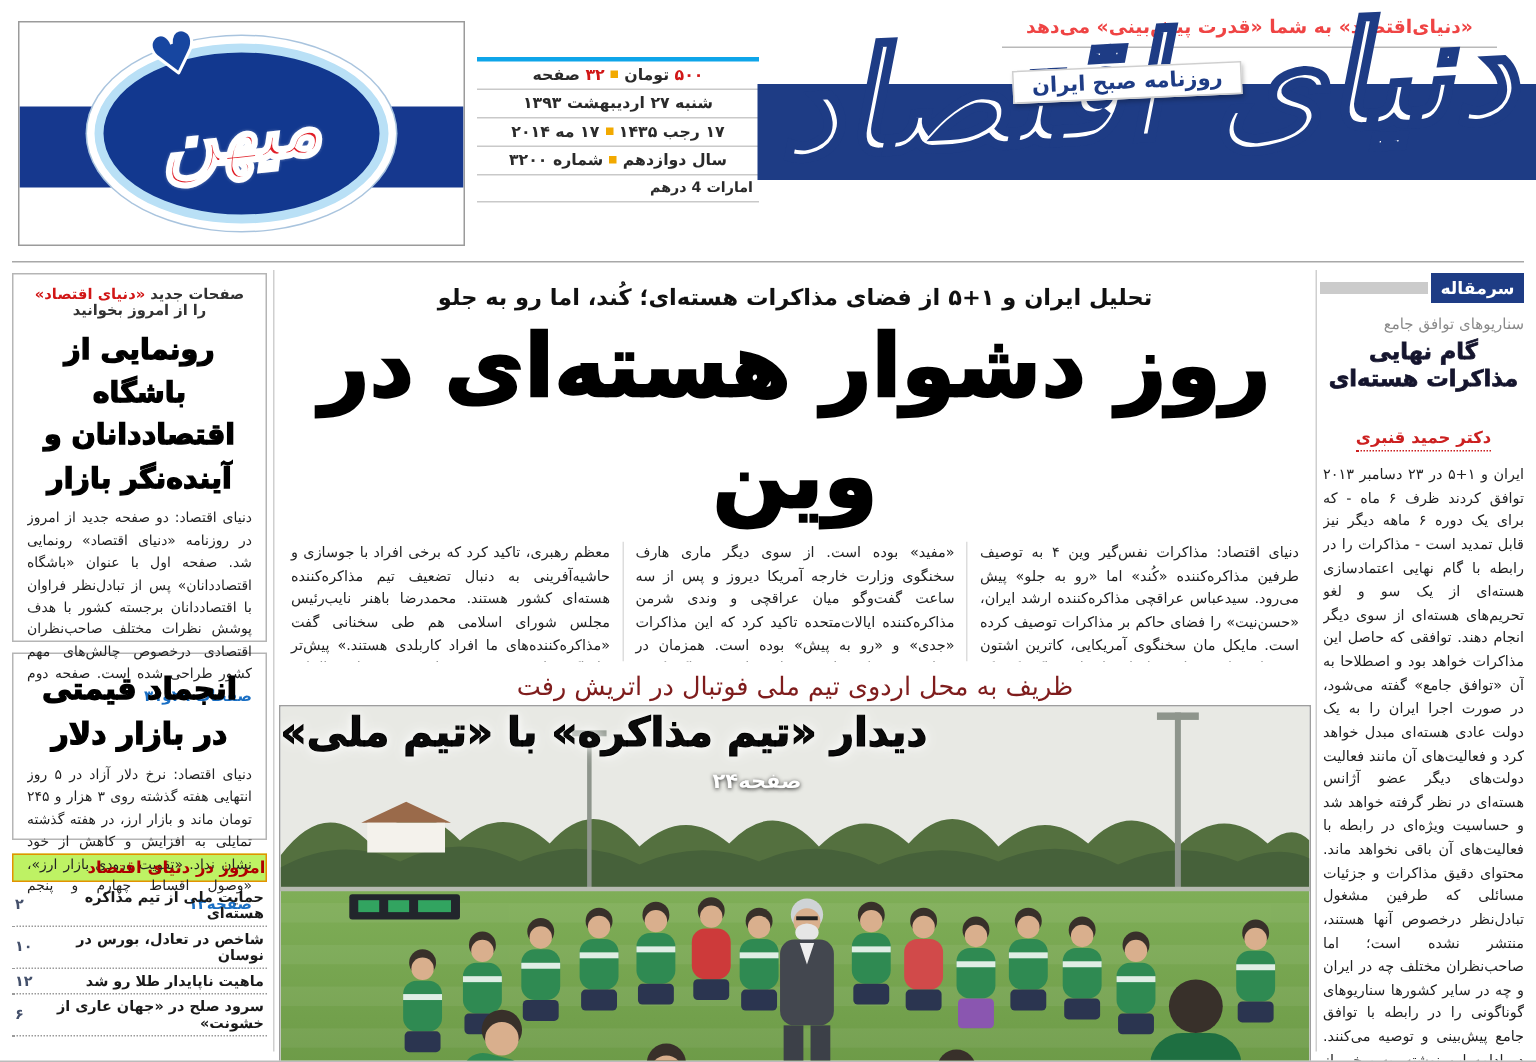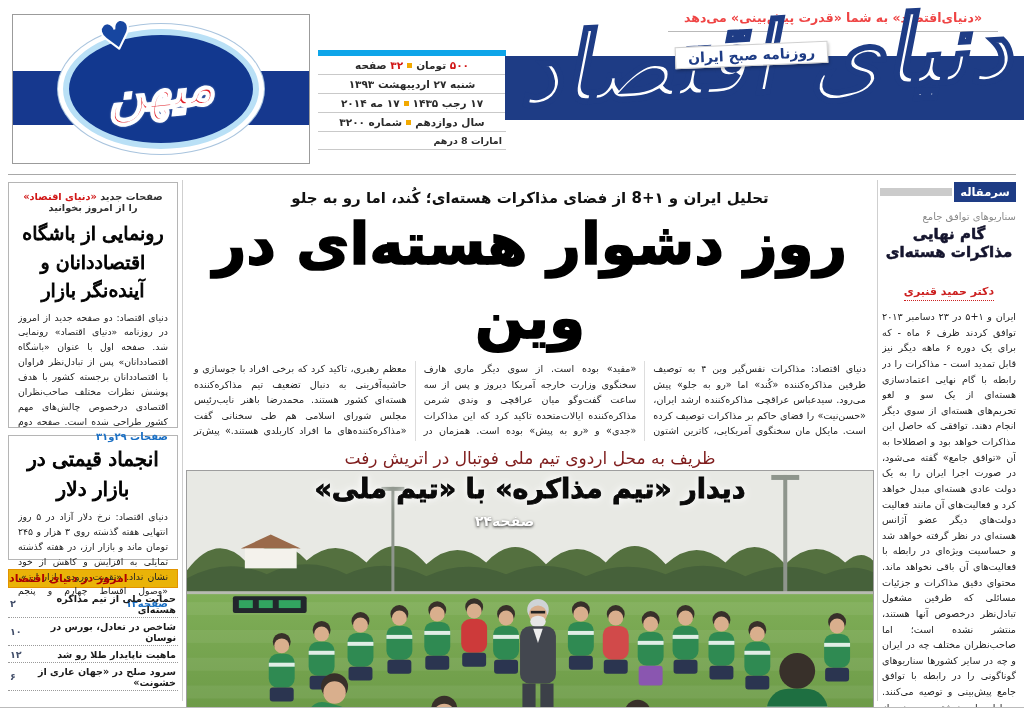--- a/index.html
+++ b/index.html
@@ -16,21 +16,21 @@
   .ad-oval { position:absolute; left:50%; top:50%; transform:translate(-50%,-50%);
              width:196px; height:120px; border-radius:50%; background:#12388f;
              border:6px solid #b9e0f6; box-shadow:0 0 0 5px #fff, 0 0 0 6px #a9c4de;
              display:flex; align-items:center; justify-content:center; }
   .ad-word { font-family:"DejaVu Serif", serif; font-style:italic; font-weight:900;
              font-size:52px; color:#e11d26; -webkit-text-stroke:2.5px #fff;
              text-shadow:0 0 3px #fff; transform:rotate(-6deg); }
   .ad-heart { position:absolute; left:86px; top:2px; font-size:38px; color:#1746a0;
               -webkit-text-stroke:2px #fff; transform:rotate(-14deg); line-height:1; z-index:3; }
 
-  .issue-info { position:absolute; left:318px; top:50px; width:188px; border-top:6px solid #0ea5e9; }
+  .issue-info { position:absolute; left:318px; top:38px; width:188px; border-top:3px solid #0ea5e9; }
   .issue-row { border-bottom:1px solid #c9c9c9; padding:3px 4px; font-size:10.5px; font-weight:bold;
                color:#2a2a2a; text-align:center; white-space:nowrap; }
   .red { color:#d11616; }
   .sq { display:inline-block; width:5px; height:5px; background:#f2a900; margin:0 4px 1px 4px; }
 
   .masthead { position:absolute; left:505px; top:0; width:519px; height:174px; }
   .slogan { position:absolute; top:10px; right:26px; width:330px; text-align:center;
             color:#ef4444; font-size:12.5px; font-weight:bold;
             border-bottom:1px solid #b9b9b9; padding-bottom:6px; z-index:1; }
   .band  { position:absolute; top:56px; left:0; right:0; height:64px; background:#1e3c85; }
@@ -68,41 +68,41 @@
   .lead-kicker { margin-top:9px; text-align:center; font-size:15px; font-weight:bold; color:#111; }
   .lead-headline { margin-top:0px; text-align:center; font-size:58px; font-weight:900; color:#000;
                    -webkit-text-stroke:1.6px #000; line-height:1.28; letter-spacing:-1px; }
   .lede { display:flex; margin-top:6px; height:80px; overflow:hidden; }
   .lede-col { flex:1; padding:0 8px; border-left:1px solid #ddd; text-align:justify;
               font-size:9.6px; line-height:1.6; color:#222; }
   .lede-col:last-child { border-left:none; }
   .photo-kicker { margin-top:7px; text-align:center; font-size:17px; font-weight:normal; color:#7f1d1d; }
   .photo { position:relative; margin-top:2px; height:300px; border:1px solid #9e9e9e; overflow:hidden; }
   .photo svg { display:block; width:100%; height:100%; }
-  .photo-caption { position:absolute; top:2px; left:0; right:0; text-align:center; z-index:2;
+  .photo-caption { position:absolute; top:2px; left:0; right:0; text-align:left; z-index:2;
                    font-size:27px; font-weight:900; color:#0b0b0b; -webkit-text-stroke:0.8px #000;
                    text-shadow:0 0 6px #fff, 0 0 12px #fff; }
   .photo-pref { position:absolute; top:42px; left:288px; z-index:2; color:#fff; font-size:14px;
                 font-weight:bold; text-shadow:0 1px 3px rgba(0,0,0,.85); }
 
   
   .leftcol { position:absolute; left:8px; top:182px; width:170px; }
   .box { border:1px solid #b5b5b5; padding:8px 9px; background:#fff; }
   .box1 { height:246px; }
   .box2 { margin-top:7px; height:125px; }
   .k-line { text-align:center; font-size:9.8px; font-weight:bold; color:#333; }
   .k-line .red { color:#d11616; }
-  .h-box { margin-top:6px; text-align:center; font-size:19px; font-weight:400; color:#000;
+  .h-box { margin-top:6px; text-align:center; font-size:19px; font-weight:700; color:#000;
            -webkit-text-stroke:0.9px #000; line-height:1.5; }
   .b-box { margin-top:6px; text-align:justify; font-size:9.3px; line-height:1.6; color:#222; overflow:hidden; }
   .b1 { height:118px; } .b2 { height:86px; }
   .p-ref { margin-top:2px; text-align:right; color:#1a6fc4; font-size:10px; font-weight:bold; }
 
   .today { margin-top:9px; }
-  .today-bar { background:#eab308; border:1px solid #e29300; color:#b00000; text-align:left;
+  .today-bar { background:#bef264; border:1px solid #e29300; color:#b00000; text-align:right;
                font-size:11px; font-weight:bold; padding:2px 0; }
   .today-list { margin-top:2px; }
   .today-row { display:flex; direction:rtl; justify-content:space-between; align-items:center;
                border-bottom:1px dotted #9a9a9a; padding:2.5px 2px; cursor:pointer; }
   .today-label { font-size:9.6px; font-weight:bold; color:#1a1a1a; }
   .today-page { font-size:9.6px; font-weight:bold; color:#44506b; }
 </style>
 </head>
 <body>
 
@@ -120,21 +120,21 @@
     <div class="issue-row">
       <span class="red">۵۰۰</span>&nbsp;<span>تومان</span><span class="sq"></span><span class="red">۳۲</span>&nbsp;<span>صفحه</span>
     </div>
     <div class="issue-row">شنبه ۲۷ اردیبهشت ۱۳۹۳</div>
     <div class="issue-row">
       <span>۱۷ رجب ۱۴۳۵</span><span class="sq"></span><span>۱۷ مه ۲۰۱۴</span>
     </div>
     <div class="issue-row">
       <span>سال دوازدهم</span><span class="sq"></span><span>شماره ۳۲۰۰</span>
     </div>
-    <div class="issue-row" style="text-align:right;font-size:9.5px;">امارات 8 درهم</div>
+    <div class="issue-row" style="text-align:right;font-size:9.5px;">امارات 4 درهم</div>
   </div>
 
   <div class="masthead">
     <div class="slogan rtl">«دنیای‌اقتصاد» به شما «قدرت پیش‌بینی» می‌دهد</div>
     <div class="band"></div>
     <div class="calli rtl">دنیای اقتصاد</div>
     <div class="paper-label rtl">روزنامه صبح ایران</div>
   </div>
 
   <div class="hrule"></div>
@@ -150,21 +150,21 @@
     <div class="ed-title rtl">گام نهایی مذاکرات هسته‌ای</div>
     <div class="ed-author">
       <span class="rtl">دکتر حمید قنبری</span>
     </div>
     <div class="ed-body rtl">ایران و ۱+۵ در ۲۳ دسامبر ۲۰۱۳ توافق کردند ظرف ۶ ماه - که برای یک دوره ۶ ماهه دیگر نیز قابل تمدید است - مذاکرات را در رابطه با گام نهایی اعتمادسازی هسته‌ای از یک سو و لغو تحریم‌های هسته‌ای از سوی دیگر انجام دهند. توافقی که حاصل این مذاکرات خواهد بود و اصطلاحا به آن «توافق جامع» گفته می‌شود، در صورت اجرا ایران را به یک دولت عادی هسته‌ای مبدل خواهد کرد و فعالیت‌های آن مانند فعالیت دولت‌های دیگر عضو آژانس هسته‌ای در نظر گرفته خواهد شد و حساسیت ویژه‌ای در رابطه با فعالیت‌های آن باقی نخواهد ماند. محتوای دقیق مذاکرات و جزئیات مسائلی که طرفین مشغول تبادل‌نظر درخصوص آنها هستند، منتشر نشده است؛ اما صاحب‌نظران مختلف چه در ایران و چه در سایر کشورها سناریوهای گوناگونی را در رابطه با توافق جامع پیش‌بینی و توصیه می‌کنند. در ادامه این نوشته، به برخی از سناریوهای ممکن اشاره می‌شود.
 نخستین سناریو این است که دولت‌های غربی، توجه خود را بر تعداد سانتریفیوژهای ایران و درصد غنی‌سازی متمرکز خواهند کرد و تلاش خواهند نمود که کمترین تعداد سانتریفیوژ و پایین‌ترین سطح غنی‌سازی در ایران وجود داشته باشد. بر اساس این سناریو، دولت‌های غربی خواهان آن خواهند شد که ایران، تضمین‌های مورد قبولی را ارائه دهد تا تعداد و درصد مورد توافق، همواره رعایت شود. محتمل‌ترین شکل این تضمین‌ها، بازرسی‌های ادواری و موردی توسط بازرسان آژانس بین‌المللی انرژی هسته‌ای خواهد بود. مذاکره‌کنندگان ایرانی نیز چانه‌زنی‌هایی را در مورد درصد فوق‌الذکر خواهند داشت؛ اما در نهایت، فرمولی که مورد تایید طرفین باشد، مورد توافق قرار خواهد گرفت. به محض اینکه فرمول مزبور محقق شود و تعداد سانتریفیوژها و درصد غنی‌سازی خود را به میزان توافق‌شده در توافق جامع برساند، تمامی تحریم‌های هسته‌ای نیز ملغی خواهند شد. البته ملغی کردن تحریم‌ها - چه در سطح سازمان ملل و چه در سطح اروپا و ایالات‌متحده آمریکا - الزاماتی دارد و طرف غربی خواهد کوشید که به موازات اقدام ایران برای کاهش میزان غنی‌سازی اورانیوم خود، اقدامات مقدماتی لغو تحریم‌های مزبور را انجام دهد؛ به نحوی که لغو تحریم‌ها و اقدامات اعتمادسازانه ایران همزمان انجام گیرند. در این سناریو، زمان اجرای توافق نهایی نیز نسبتا کوتاه خواهد بود و طولانی‌تر از زمانی که از جهت فنی برای اقدامات ضرورت دارد نخواهد بود.</div>
     <div class="ed-cont rtl">ادامه در صفحه۱۲</div>
   </div>
 
   <div class="center">
-    <div class="lead-kicker rtl">تحلیل ایران و ۱+8 از فضای مذاکرات هسته‌ای؛ کُند، اما رو به جلو</div>
+    <div class="lead-kicker rtl">تحلیل ایران و ۱+۵ از فضای مذاکرات هسته‌ای؛ کُند، اما رو به جلو</div>
     <div class="lead-headline rtl">روز دشوار هسته‌ای در وین</div>
     <div class="lede rtl">
       <div class="lede-col">دنیای اقتصاد: مذاکرات نفس‌گیر وین ۴ به توصیف طرفین مذاکره‌کننده «کُند» اما «رو به جلو» پیش می‌رود. سیدعباس عراقچی مذاکره‌کننده ارشد ایران، «حسن‌نیت» را فضای حاکم بر مذاکرات توصیف کرده است. مایکل مان سخنگوی آمریکایی، کاترین اشتون مسوول سیاست خارجی اتحادیه اروپا هم تاکید کرد که مذاکرات میان محمدجواد ظریف وزیر امور خارجه ایران و اشتون</div>
       <div class="lede-col">«مفید» بوده است. از سوی دیگر ماری هارف سخنگوی وزارت خارجه آمریکا دیروز و پس از سه ساعت گفت‌وگو میان عراقچی و وندی شرمن مذاکره‌کننده ایالات‌متحده تاکید کرد که این مذاکرات «جدی» و «رو به پیش» بوده است. همزمان در تهران، چهره‌های شاخص سیاسی از تیم مذاکره‌کننده هسته‌ای قاطعانه دفاع و از تضعیف این تیم انتقاد کردند. علی‌اکبر ناطق نوری رئیس دفتر بازرسی مقام</div>
       <div class="lede-col"><span>معظم رهبری، تاکید کرد که برخی افراد با جوسازی و حاشیه‌آفرینی به دنبال تضعیف تیم مذاکره‌کننده هسته‌ای کشور هستند. محمدرضا باهنر نایب‌رئیس مجلس شورای اسلامی هم طی سخنانی گفت «مذاکره‌کننده‌های ما افراد کاربلدی هستند.» پیش‌تر علی‌اکبر ولایتی، محسن رضایی و محمدباقر قالیباف هم از تیم مذاکره‌کننده حمایت کرده بودند. </span></div>
     </div>
 
     <div class="photo-kicker rtl">ظریف به محل اردوی تیم ملی فوتبال در اتریش رفت</div>
     <div class="photo">
       <div class="photo-caption rtl">دیدار «تیم مذاکره» با «تیم ملی»</div>

